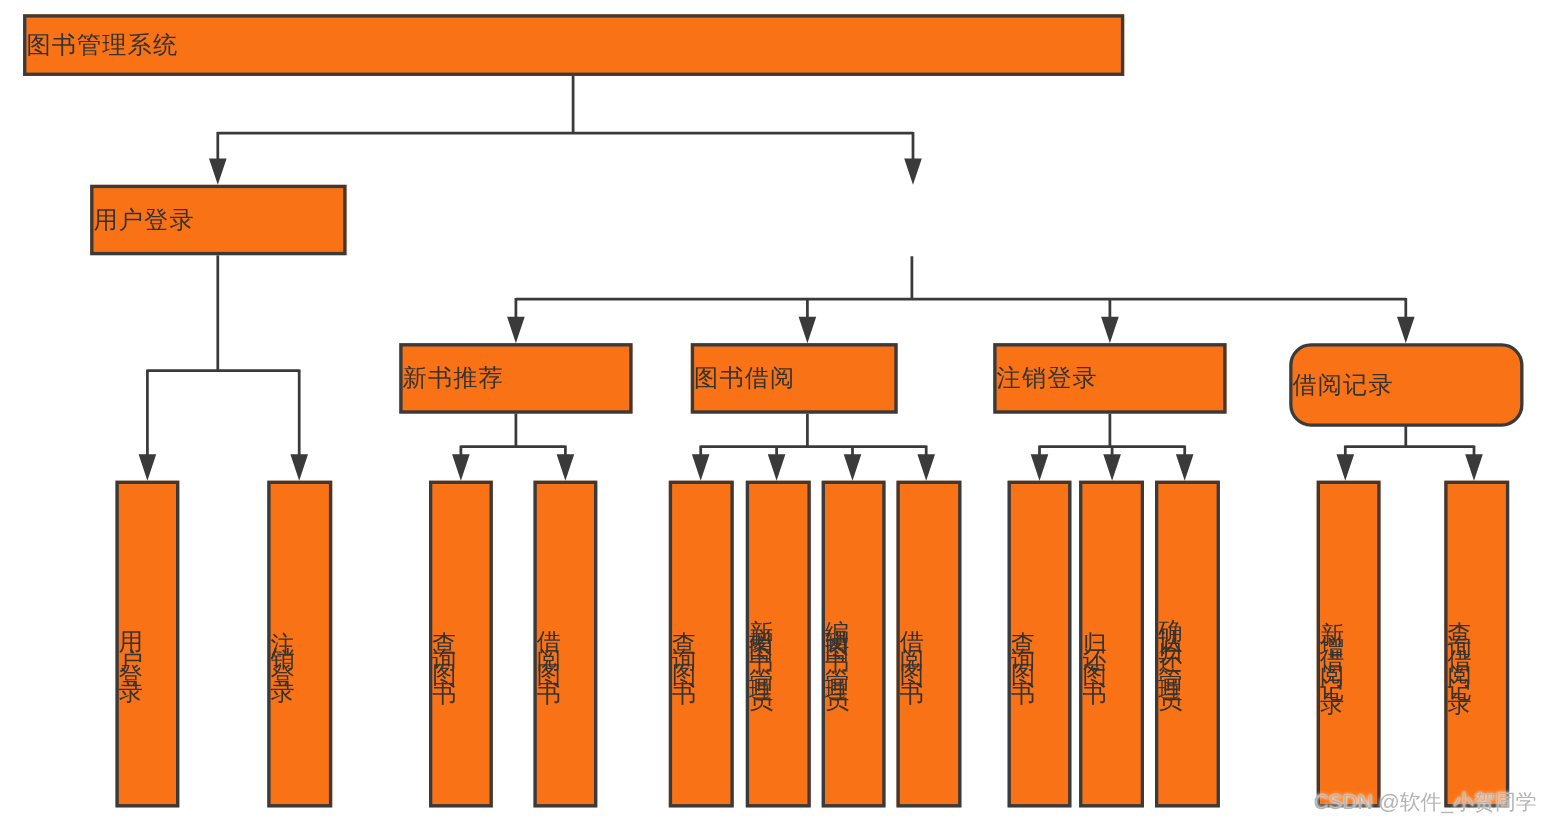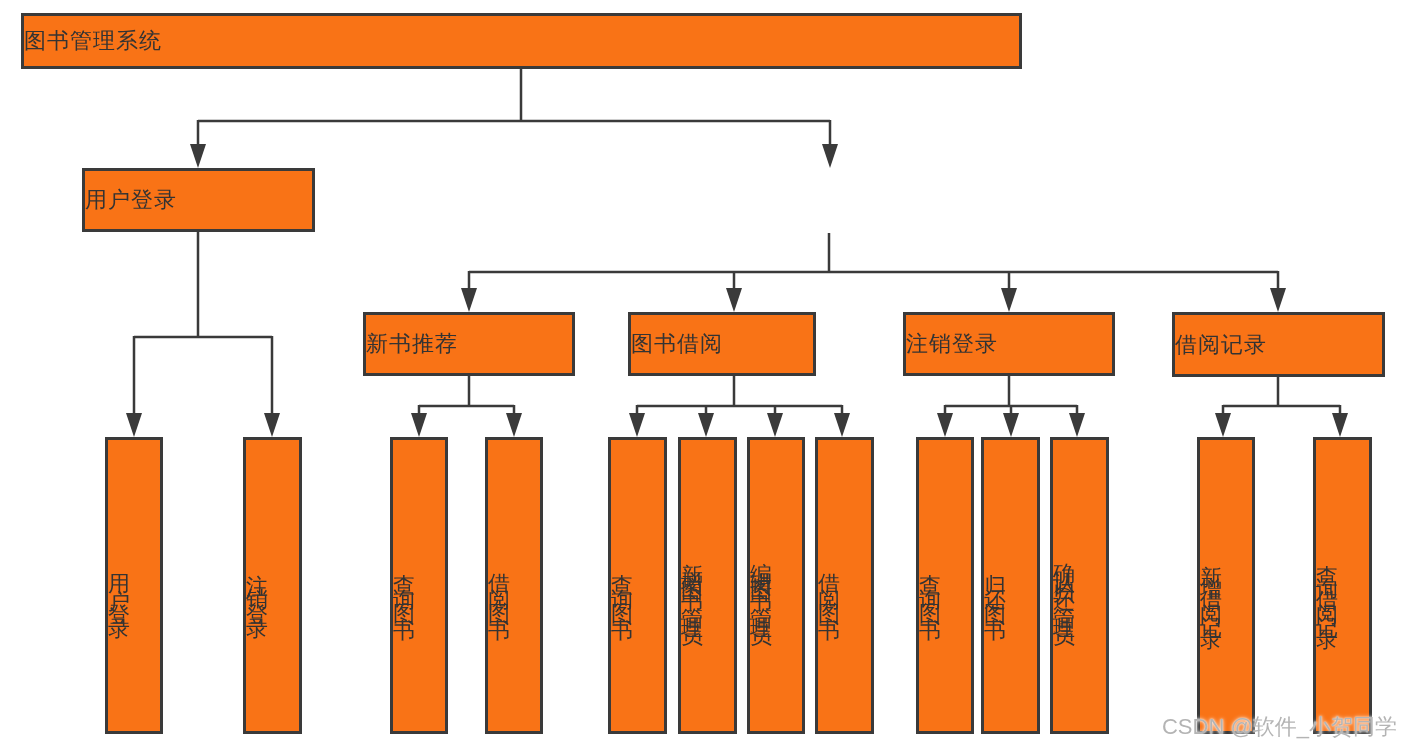--- a/index.html
+++ b/index.html
@@ -37,21 +37,21 @@
     color: #333333;
     letter-spacing: 15px;
     line-height: 1;
   }
   .v-label.med   { letter-spacing: 13px; }
   .v-label.tight { letter-spacing: 9px; }
   .watermark {
     position: absolute;
     right: 8px;
     bottom: 5px;
-    font-size: 22px;
+    font-size: 19px;
     color: #b4b4b4;
     text-shadow: 0 0 4px #ffffff, 0 0 2px #ffffff;
     white-space: nowrap;
     z-index: 5;
   }
 </style>
 </head>
 <body>
 
 <div class="canvas">
@@ -105,21 +105,21 @@
 
   <div class="node" style="left:363px; top:312px; width:212px; height:64px;">
     <span class="h-label">新书推荐</span>
   </div>
   <div class="node" style="left:628px; top:312px; width:188px; height:64px;">
     <span class="h-label">图书借阅</span>
   </div>
   <div class="node" style="left:903px; top:312px; width:212px; height:64px;">
     <span class="h-label">注销登录</span>
   </div>
-  <div class="node" style="left:1172px; top:312px; width:213px; height:65px;">
+  <div class="node" style="left:1172px; top:312px; width:213px; height:76px;border-radius:20px;">
     <span class="h-label">借阅记录</span>
   </div>
 
   <div class="node" style="left:105px; top:437px; width:58px; height:297px;">
     <span class="v-label">用户登录</span>
   </div>
   <div class="node" style="left:243px; top:437px; width:59px; height:297px;">
     <span class="v-label">注销登录</span>
   </div>
 

